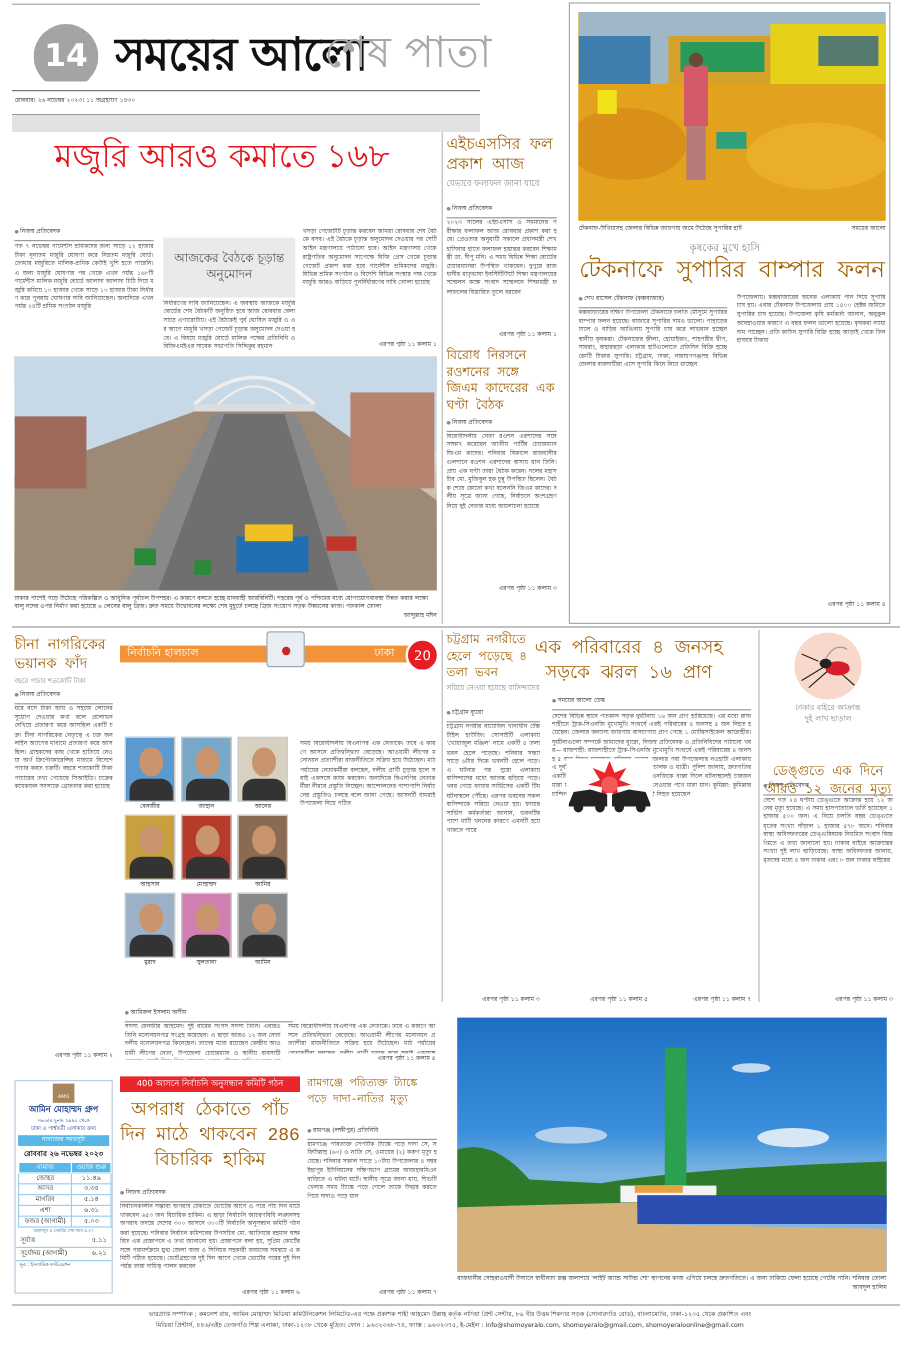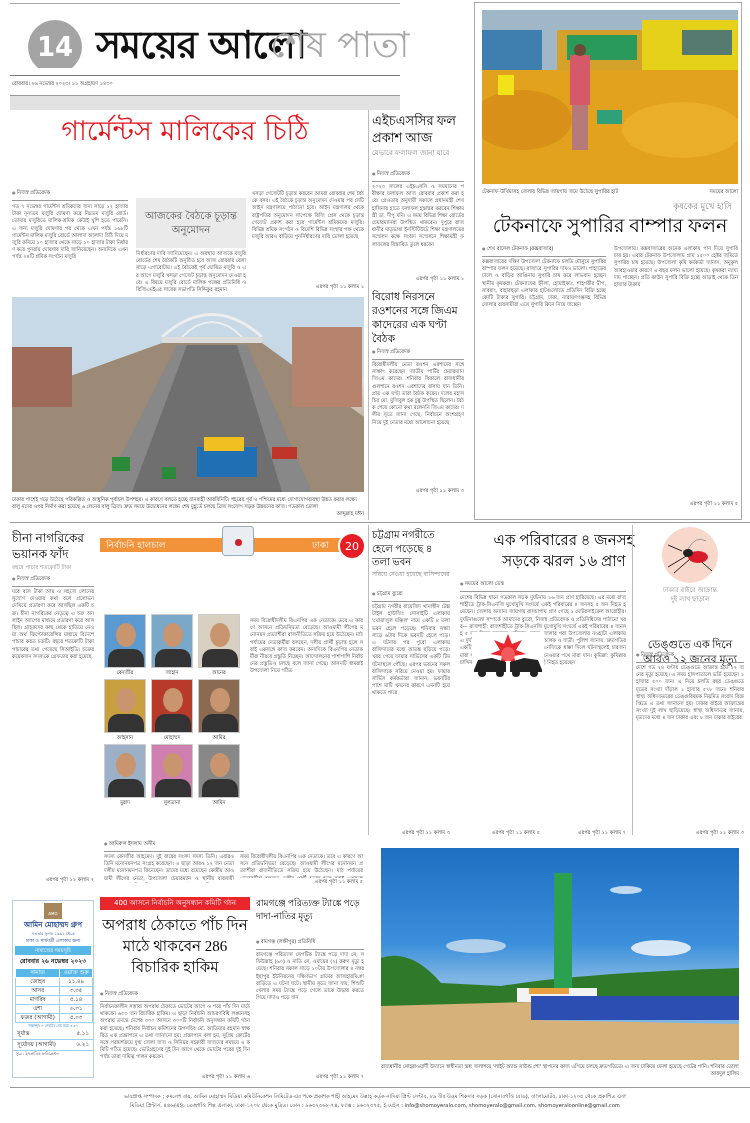--- a/index.html
+++ b/index.html
@@ -5,39 +5,39 @@
 *{box-sizing:border-box;margin:0;padding:0}
 body{width:750px;height:1123px;background:#fff;font-family:"DejaVu Sans",sans-serif;color:#222;position:relative;overflow:hidden}
 .abs{position:absolute}
 .rule{position:absolute;background:#999;height:1px}
 .vrule{position:absolute;background:#bbb;width:1px}
 .txt{font-size:5px;line-height:7.2px;color:#444;text-align:justify;overflow:hidden;word-break:break-all}
 .byline{font-size:5px;color:#333;border-bottom:1px solid #999;padding-bottom:3px}
 .byline::before{content:"● ";color:#888;font-size:4px}
 .cont{font-size:5px;color:#333;text-align:right}
 .cap{font-size:5px;line-height:7px;color:#333}
-.hed{color:#000000;font-family:Liberation Serif, serif}
+.hed{color:#a16207;font-family:Liberation Mono, monospace}
 .photo{position:absolute;overflow:hidden}
 </style>
 </head>
 <body>
 
 <div class="rule" style="left:10px;top:3px;width:390px;background:#aaa"></div>
 <div class="abs" style="left:28px;top:20px;width:54px;height:54px;border-radius:50%;background:#a4a4a4;color:#fff;display:flex;align-items:center;justify-content:center;font-size:26px;font-weight:bold;clip-path:inset(0 0 6px 0)">
   <span>14</span>
 </div>
 <div class="abs" style="left:96px;top:20px;font-size:38px;font-weight:bold;color:#111;letter-spacing:-1px;line-height:50px">সময়ের আলো</div>
 <div class="abs" style="left:270px;top:20px;font-size:36px;color:#a8a8a8;line-height:50px">শেষ পাতা</div>
 <div class="rule" style="left:10px;top:75px;width:390px;background:#777"></div>
 <div class="abs" style="left:12px;top:80px;font-size:5px;color:#333">রোববার। ২৬ নভেম্বর ২০২৩। ১১ অগ্রহায়ণ ১৪৩০</div>
 <div class="rule" style="left:10px;top:95px;width:390px"></div>
 <div class="abs" style="left:10px;top:96px;width:390px;height:14px;background:#e2e2e2"></div>
 
 <div class="abs" style="left:10px;top:114px;width:350px;text-align:center;color:#e3141c;font-size:27px;line-height:33px;font-weight:normal">
-  <div>গার্মেন্টস মালিকের চিঠি</div>
+  <div>মজুরি আরও কমাতে ১৬৮</div>
 </div>
 <div class="abs byline" style="left:12px;top:189px;width:116px">নিজস্ব প্রতিবেদক</div>
 <div class="abs txt" style="left:12px;top:203px;width:116px;height:95px">গত ৭ নভেম্বর গার্মেন্টস শ্রমিকদের জন্য সাড়ে ১২ হাজার টাকা নূন্যতম মজুরি ঘোষণা করে নিম্নতম মজুরি বোর্ড। তোমার মজুরিতে মালিক-শ্রমিক কেউই খুশি হতে পারেনি। এ জন্য মজুরি ঘোষণার পর থেকে এখন পর্যন্ত ১৬৮টি গার্মেন্টস মালিক মজুরি বোর্ডে আলাদা আলাদা চিঠি দিয়ে মজুরি কমিয়ে ১০ হাজার থেকে সাড়ে ১০ হাজার টাকা নির্ধারণ করে পুনরায় ঘোষণার দাবি জানিয়েছেন। অন্যদিকে এখন পর্যন্ত ২৪টি শ্রমিক সংগঠন মজুরি</div>
 <div class="abs" style="left:136px;top:198px;width:110px;height:50px;background:#eaeaea;display:flex;align-items:center;justify-content:center;text-align:center;font-size:10px;line-height:14px;color:#555;padding:4px">
   <span>আজকের বৈঠকে চূড়ান্ত অনুমোদন</span>
 </div>
 <div class="abs txt" style="left:136px;top:250px;width:110px;height:45px">নির্ধারণের দাবি জানিয়েছেন। এ অবস্থায় আজকে মজুরি বোর্ডের শেষ বৈঠকটি অনুষ্ঠিত হবে আজ রোববার বেলা সাড়ে এগারোটায়। এই বৈঠকেই পূর্ব ঘোষিত মজুরি ও এর আগে মজুরি খসড়া গেজেট চূড়ান্ত অনুমোদন দেওয়া হবে। এ বিষয়ে মজুরি বোর্ডে মালিক পক্ষের প্রতিনিধি ও বিজিএমইএর সাবেক সভাপতি সিদ্দিকুর রহমান</div>
 <div class="abs txt" style="left:252px;top:190px;width:112px;height:90px">খসড়া গেজেটটি চূড়ান্ত করবেন আমরা রোববার শেষ বৈঠকে বসব। এই বৈঠকে চূড়ান্ত অনুমোদন দেওয়ার পর সেটি আইন মন্ত্রণালয়ে পাঠানো হবে। আইন মন্ত্রণালয় থেকে রাষ্ট্রপতির অনুমোদন সাপেক্ষে বিজি প্রেস থেকে চূড়ান্ত গেজেট প্রকাশ করা হবে গার্মেন্টস শ্রমিকদের মজুরি। বিভিন্ন শ্রমিক সংগঠন ও বিদেশি বিভিন্ন সংস্থার পক্ষ থেকে মজুরি আরও বাড়িয়ে পুনর্নির্ধারণের দাবি তোলা হয়েছে</div>
 <div class="abs cont" style="left:252px;top:283px;width:112px">এরপর পৃষ্ঠা ১১ কলাম ১</div>
 
@@ -88,21 +88,21 @@
     <ellipse cx="200" cy="120" rx="60" ry="28" fill="#eaae28"></ellipse>
     <rect x="88" y="45" width="20" height="50" fill="#d45a6a"></rect>
     <rect x="90" y="95" width="16" height="45" fill="#b77a7a"></rect>
     <circle cx="98" cy="40" r="6" fill="#6b4a36"></circle>
     <rect x="16" y="65" width="16" height="20" fill="#f2e21a"></rect>
     <rect x="115" y="100" width="25" height="14" fill="#2fa07a"></rect>
   </svg>
 </div>
 <div class="abs cap" style="left:482px;top:188px;width:200px">টেকনাফ-উখিয়াসহ জেলার বিভিন্ন জায়গায় জমে উঠেছে সুপারির হাট</div>
 <div class="abs cap" style="left:680px;top:188px;width:58px;text-align:right">সময়ের আলো</div>
-<div class="abs" style="left:476px;top:200px;width:256px;text-align:right;font-size:8.5px;color:#888">কৃষকের মুখে হাসি</div>
+<div class="abs" style="left:476px;top:200px;width:256px;text-align:center;font-size:8.5px;color:#888">কৃষকের মুখে হাসি</div>
 <div class="abs hed" style="left:482px;top:213px;width:256px;text-align:center;font-size:19px;line-height:26px">টেকনাফে সুপারির বাম্পার ফলন</div>
 <div class="abs byline" style="left:482px;top:245px;width:124px">শেখ রাসেল টেকনাফ (কক্সবাজার)</div>
 <div class="abs txt" style="left:482px;top:258px;width:124px;height:240px">কক্সবাজারের দক্ষিণ উপজেলা টেকনাফে চলতি মৌসুমে সুপারির বাম্পার ফলন হয়েছে। বাজারে সুপারির দামও ভালো। পাহাড়ের ঢালে ও বাড়ির আঙিনায় সুপারি চাষ করে লাভবান হচ্ছেন স্থানীয় কৃষকরা। টেকনাফের হ্নীলা, হোয়াইক্যং, শাহপরীর দ্বীপ, সাবরাং, বাহারছড়া এলাকার হাটগুলোতে প্রতিদিন বিক্রি হচ্ছে কোটি টাকার সুপারি। চট্টগ্রাম, ঢাকা, নারায়ণগঞ্জসহ বিভিন্ন জেলার ব্যবসায়ীরা এসে সুপারি কিনে নিয়ে যাচ্ছেন</div>
 <div class="abs txt" style="left:614px;top:245px;width:124px;height:253px">উপজেলায়। কক্সবাজারের অনেক এলাকায় পান দিয়ে সুপারি চাষ হয়। এবার টেকনাফ উপজেলায় প্রায় ১৫০০ হেক্টর জমিতে সুপারির চাষ হয়েছে। উপজেলা কৃষি কর্মকর্তা জানান, অনুকূল আবহাওয়ার কারণে এ বছর ফলন ভালো হয়েছে। কৃষকরা ন্যায্য দাম পাচ্ছেন। প্রতি কাউন সুপারি বিক্রি হচ্ছে আড়াই থেকে তিন হাজার টাকায়</div>
 <div class="abs cont" style="left:614px;top:500px;width:124px">এরপর পৃষ্ঠা ১১ কলাম ৫</div>
 
 <div class="rule" style="left:10px;top:522px;width:740px"></div>
 <div class="abs hed" style="left:12px;top:530px;width:82px;font-size:12px;line-height:16px">চীনা নাগরিকের ভয়ানক ফাঁদ</div>
 <div class="abs" style="left:12px;top:564px;width:82px;font-size:5.5px;color:#888">বছরে পাচার শতকোটি টাকা</div>
 <div class="abs byline" style="left:12px;top:575px;width:82px">নিজস্ব প্রতিবেদক</div>
@@ -256,21 +256,21 @@
 <div class="abs txt" style="left:256px;top:951px;width:108px;height:122px">রামগঞ্জে পরিত্যক্ত সেপটিক ট্যাঙ্কে পড়ে দাদা সে, সফিউল্লাহ (৬০) ও নাতি সে, ওমায়ের (২) করুণ মৃত্যু হয়েছে। শনিবার সকাল সাড়ে ১০টায় উপজেলার ৪ নম্বর ইছাপুর ইউনিয়নের দক্ষিণভাগ গ্রামের আজহারমিঞা বাড়িতে এ ঘটনা ঘটে। স্থানীয় সূত্রে জানা যায়, শিশুটি খেলার সময় ট্যাঙ্কে পড়ে গেলে তাকে উদ্ধার করতে গিয়ে দাদাও পড়ে যান</div>
 <div class="abs cont" style="left:256px;top:1073px;width:108px">এরপর পৃষ্ঠা ১১ কলাম ৭</div>
 
 <div class="vrule" style="left:368px;top:525px;height:310px"></div>
 <div class="abs hed" style="left:372px;top:528px;width:78px;font-size:10px;line-height:13.5px">চট্টগ্রাম নগরীতে হেলে পড়েছে ৪ তলা ভবন</div>
 <div class="abs" style="left:372px;top:570px;width:78px;font-size:6px;line-height:8px;color:#888">সরিয়ে নেওয়া হয়েছে বাসিন্দাদের</div>
 <div class="abs byline" style="left:372px;top:590px;width:78px">চট্টগ্রাম ব্যুরো</div>
 <div class="abs txt" style="left:372px;top:603px;width:78px;height:225px">চট্টগ্রাম নগরীর বায়েজিদ থানাধীন টেক্সটাইল হাউজিং সোসাইটি এলাকায় 'খোয়াজুল মঞ্জিল' নামে একটি ৪ তলা ভবন হেলে পড়েছে। শনিবার সন্ধ্যা সাড়ে ৬টার দিকে ভবনটি হেলে পড়ে। এ ঘটনার পর পুরো এলাকায় বাসিন্দাদের মধ্যে আতঙ্ক ছড়িয়ে পড়ে। খবর পেয়ে ফায়ার সার্ভিসের একটি টিম ঘটনাস্থলে পৌঁছে। এরপর ভবনের সকল বাসিন্দাকে সরিয়ে নেওয়া হয়। ফায়ার সার্ভিস কর্মকর্তারা জানান, ভবনটির পাশে মাটি খননের কারণে এমনটি হয়ে থাকতে পারে</div>
 <div class="abs cont" style="left:372px;top:829px;width:78px">এরপর পৃষ্ঠা ১১ কলাম ৩</div>
 
-<div class="abs hed" style="left:484px;top:530px;width:160px;text-align:center;font-size:15px;line-height:21px">
+<div class="abs hed" style="left:444px;top:530px;width:160px;text-align:center;font-size:15px;line-height:21px">
   <div>এক পরিবারের ৪ জনসহ</div>
   <div>সড়কে ঝরল ১৬ প্রাণ</div>
 </div>
 <div class="abs byline" style="left:460px;top:580px;width:166px">সময়ের আলো ডেস্ক</div>
 <div class="abs txt" style="left:460px;top:594px;width:166px;height:235px">দেশের বিভিন্ন স্থানে গতকাল সড়ক দুর্ঘটনায় ১৬ জন প্রাণ হারিয়েছে। এর মধ্যে রাজশাহীতে ট্রাক-সিএনজি মুখোমুখি সংঘর্ষে একই পরিবারের ৪ জনসহ ৫ জন নিহত হয়েছেন। জেলার অন্যান্য জায়গায় বাসচাপায় প্রাণ গেছে ১ মোটরসাইকেল আরোহীর। দুর্ঘটনাগুলো সম্পর্কে আমাদের ব্যুরো, নিজস্ব প্রতিবেদক ও প্রতিনিধিদের পাঠানো খবর— রাজশাহী: রাজশাহীতে ট্রাক-সিএনজি মুখোমুখি সংঘর্ষে একই পরিবারের ৪ জনসহ ৫ জন নিহত হয়েছেন। শনিবার ভোরে জেলার পবা উপজেলার নওহাটা এলাকায় এ দুর্ঘটনা ঘটে। নিহতরা হলেন— সিএনজিচালক ও যাত্রী। পুলিশ জানায়, দ্রুতগতির একটি ট্রাক বিপরীত দিক থেকে আসা সিএনজিকে ধাক্কা দিলে ঘটনাস্থলেই চারজন মারা যান। আহত একজনকে হাসপাতালে নেওয়ার পথে মারা যান। কুমিল্লা: কুমিল্লার চান্দিনায় বাসচাপায় মোটরসাইকেল আরোহী নিহত হয়েছেন</div>
 <div class="abs" style="left:472px;top:632px;width:72px;height:46px;background:#fff">
   <svg width="72" height="46" viewBox="0 0 72 46">
     <polygon points="36,2 40,12 50,8 44,18 54,22 42,24 44,34 36,27 28,34 30,24 18,22 28,18 22,8 32,12" fill="#e8262b"></polygon>
     <circle cx="36" cy="22" r="7" fill="#f45a5a"></circle>
     <path d="M2 38 L6 28 L20 26 L34 30 L34 40 L2 40 Z" fill="#222"></path>

